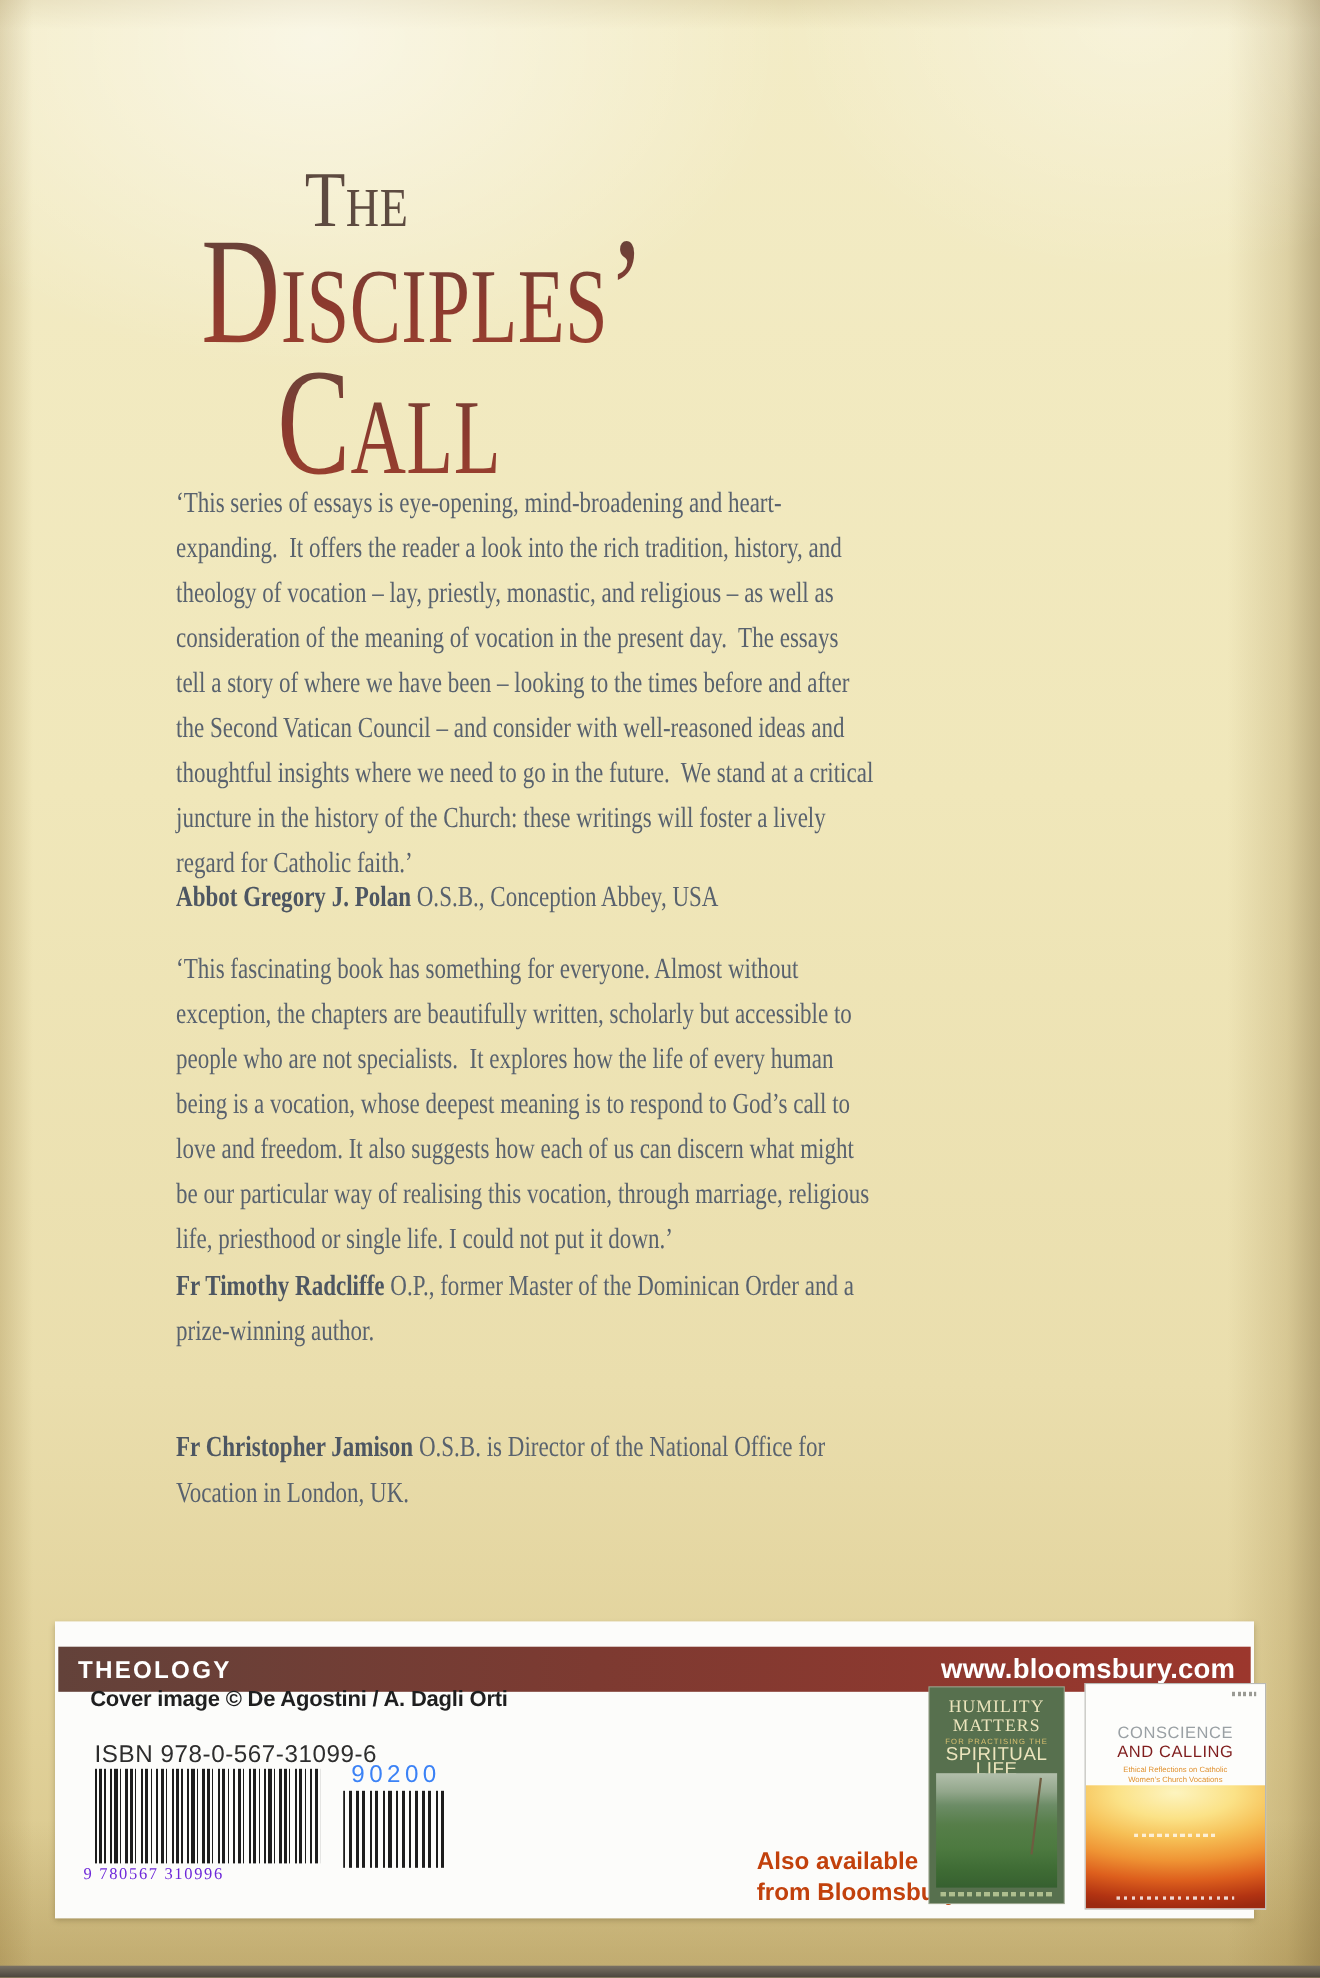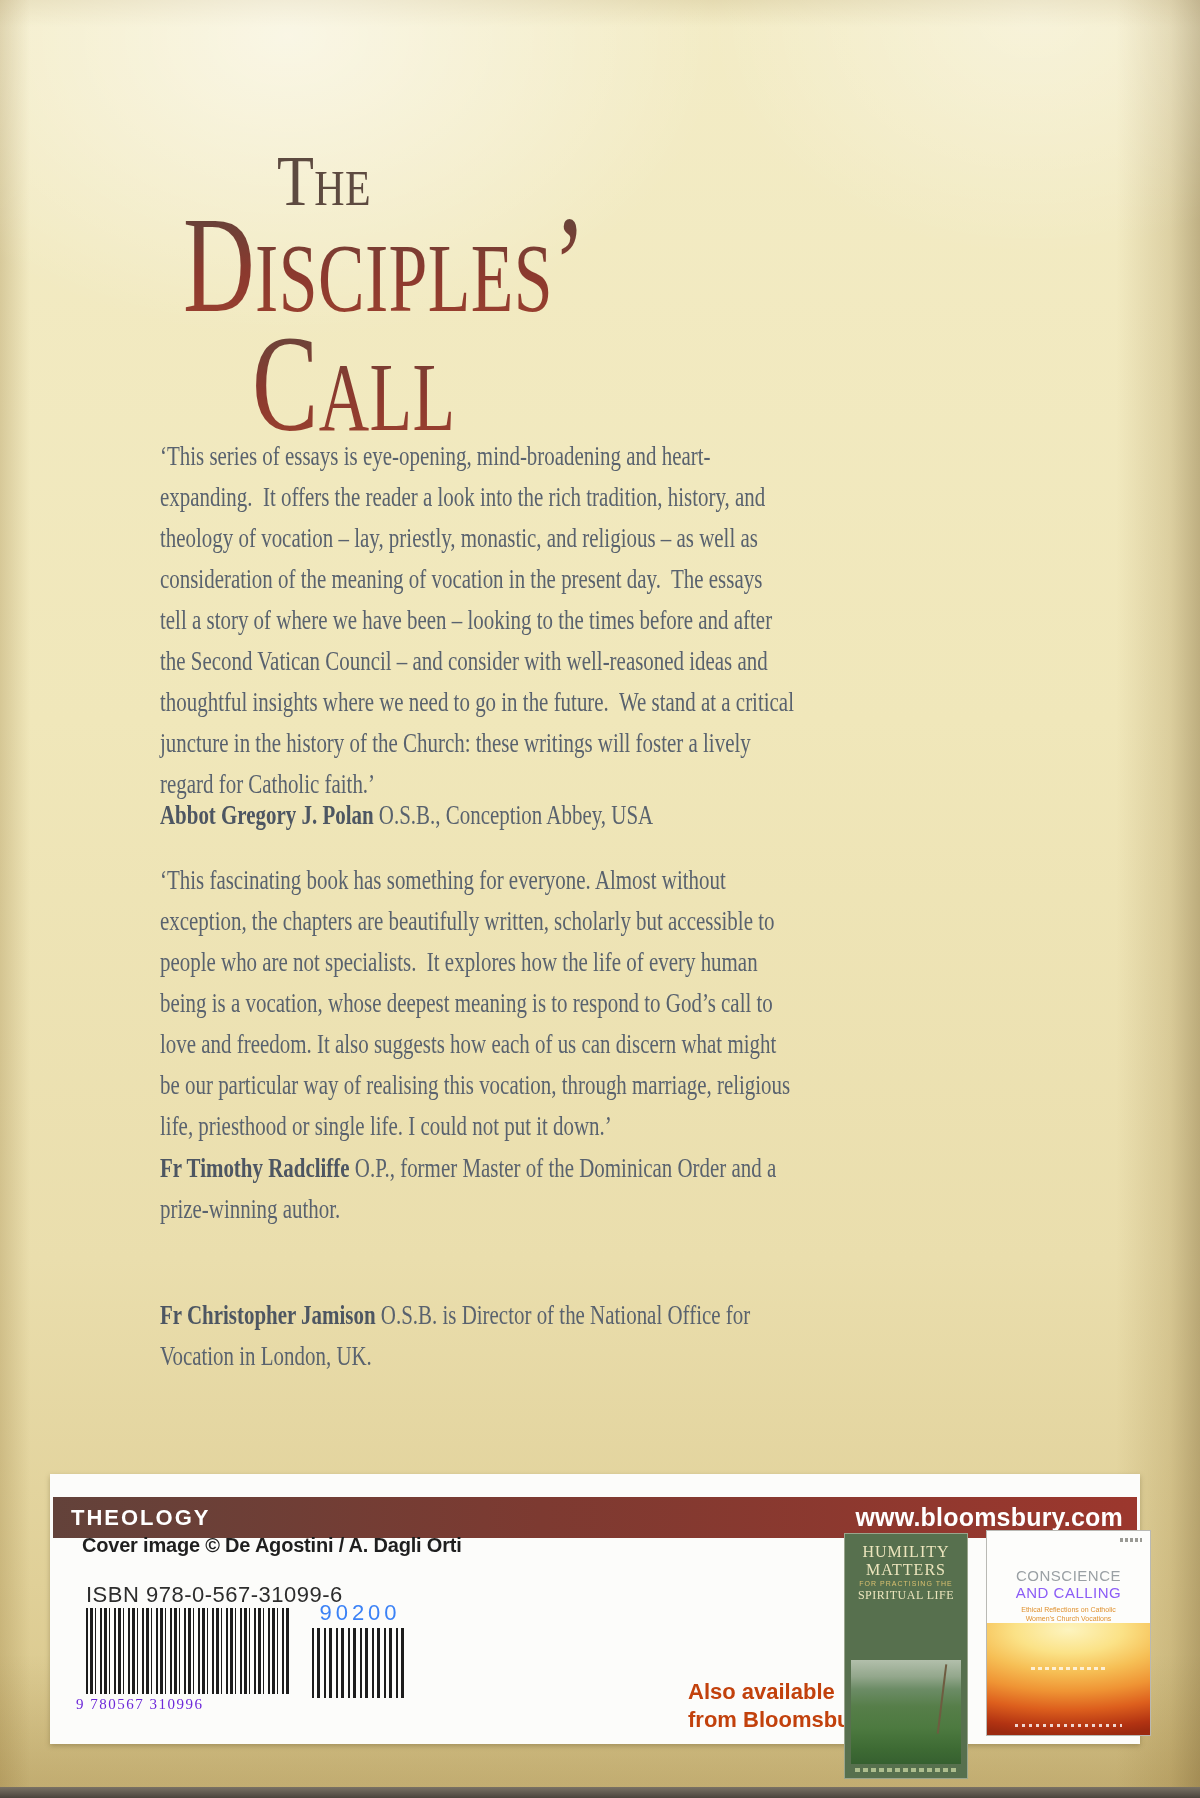--- a/index.html
+++ b/index.html
@@ -47,39 +47,39 @@
   .barcode-main{position:absolute;left:36px;top:134px;width:205px;height:86px;
     background:repeating-linear-gradient(90deg,#1c1c1c 0 2px,transparent 2px 4px,#1c1c1c 4px 7px,transparent 7px 9px,#1c1c1c 9px 10px,transparent 10px 14px);}
   .barcode-digits{position:absolute;left:26px;top:222px;width:230px;font-size:15px;color:#6d28d9;
     letter-spacing:1.5px;font-family:Liberation Serif, serif;}
   .barcode-supp{position:absolute;left:262px;top:126px;width:96px;text-align:center;}
   .supp-code{font-size:22px;color:#3b82f6;letter-spacing:4px;}
   .supp-bars{margin-top:2px;width:96px;height:70px;
     background:repeating-linear-gradient(90deg,#1c1c1c 0 2px,transparent 2px 5px,#1c1c1c 5px 8px,transparent 8px 12px);}
   .also{position:absolute;left:638px;top:204px;font-size:22px;font-weight:bold;color:#c2410c;line-height:28px;}
   
-  .thumb-humility{position:absolute;left:795px;top:60px;width:122px;height:244px;
+  .thumb-humility{position:absolute;left:795px;top:60px;width:122px;height:196px;
     background:#57704e;box-shadow:0 0 0 1px #9aa58d;text-align:center;overflow:hidden;}
   .hm-l1,.hm-l2{color:#ece5bd;font-size:16px;letter-spacing:1px;line-height:18px;font-family:"Liberation Serif",serif;}
   .hm-l1{margin-top:9px;}
   .hm-l3{color:#d9c070;font-size:7px;letter-spacing:1px;line-height:9px;}
-  .hm-l4{color:#ece5bd;font-size:12px;letter-spacing:0.5px;line-height:14px;font-family:Liberation Serif, serif;}
+  .hm-l4{color:#ece5bd;font-size:17px;letter-spacing:0.5px;line-height:14px;font-family:Liberation Sans, sans-serif;}
   .hm-art{position:absolute;left:6px;right:6px;bottom:14px;height:104px;
     background:linear-gradient(to bottom,#b2bfab 0%,#93a78c 16%,#6c8c66 28%,#567e49 45%,#4d7a40 65%,#3e6b34 85%,#366030 100%);}
   .hm-art::after{content:"";position:absolute;right:18px;top:4px;bottom:30px;width:2px;
     background:#6e5c40;transform:rotate(7deg);}
   .hm-author{position:absolute;left:10px;right:10px;bottom:6px;height:4px;
     background:repeating-linear-gradient(90deg,#aebe8e 0 5px,transparent 5px 8px);}
   
   .thumb-conscience{position:absolute;left:936px;top:56px;width:165px;height:206px;
     background:#fdfdfb;border:1px solid #b9b9b4;box-sizing:border-box;text-align:center;overflow:hidden;}
   .cc-mark{position:absolute;top:7px;right:8px;width:22px;height:4px;
     background:repeating-linear-gradient(90deg,#9a9a94 0 3px,transparent 3px 5px);}
   .cc-l1{margin-top:36px;font-size:15px;color:#9aa0a4;letter-spacing:0.5px;line-height:17px;}
-  .cc-l2{font-size:15px;color:#8b5cf6;letter-spacing:0.5px;line-height:17px;}
+  .cc-l2{font-size:15px;color:#7f1d1d;letter-spacing:0.5px;line-height:17px;}
   .cc-sub{margin-top:4px;font-size:7px;color:#e0912f;line-height:9px;white-space:pre-line;}
   .cc-art{position:absolute;left:0;right:0;bottom:0;height:112px;
     background:radial-gradient(150% 95% at 50% 6%,#fdf4bf 0%,#fbe287 22%,#f6bf55 40%,#ef9434 58%,#dd5f1d 75%,#b23312 92%,#9c2a10 100%);}
   .cc-author{position:absolute;left:44px;right:44px;top:44px;height:3px;
     background:repeating-linear-gradient(90deg,rgba(255,255,255,0.75) 0 4px,transparent 4px 7px);}
   .cc-pub{position:absolute;left:28px;right:28px;bottom:8px;height:3px;
     background:repeating-linear-gradient(90deg,rgba(255,255,255,0.8) 0 3px,transparent 3px 7px);}
 </style>
 </head>
 <body>

